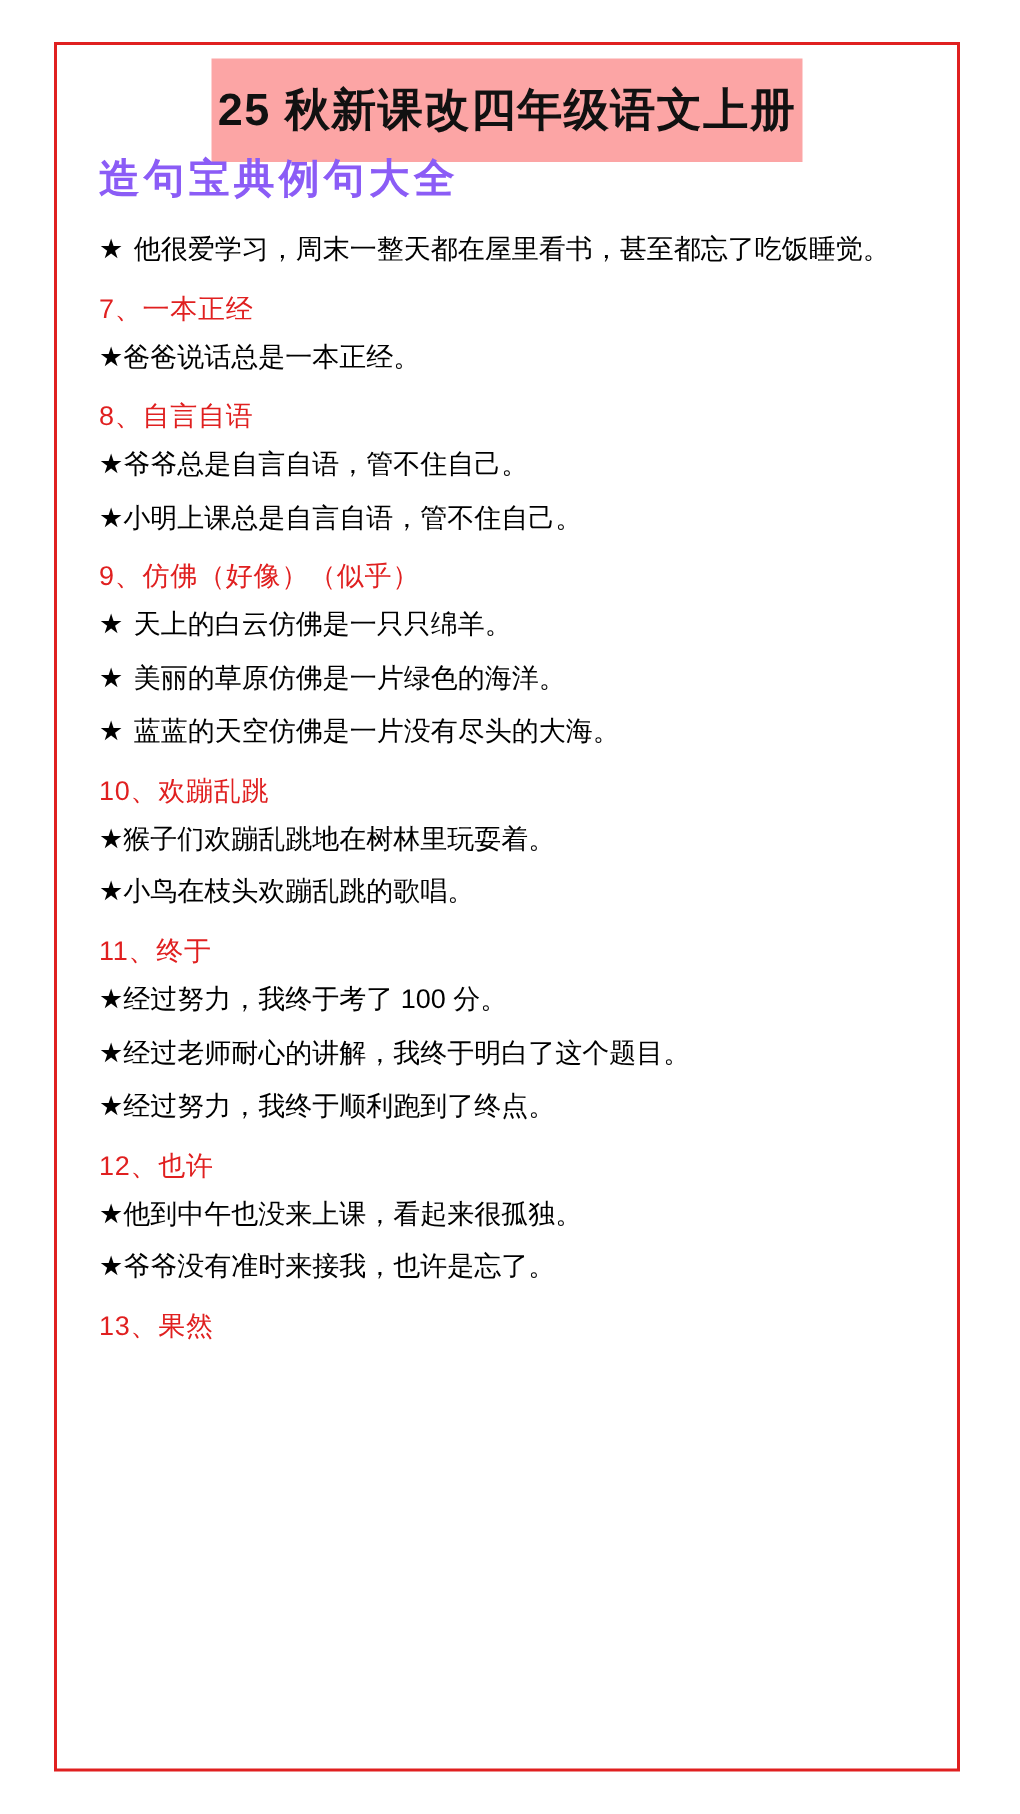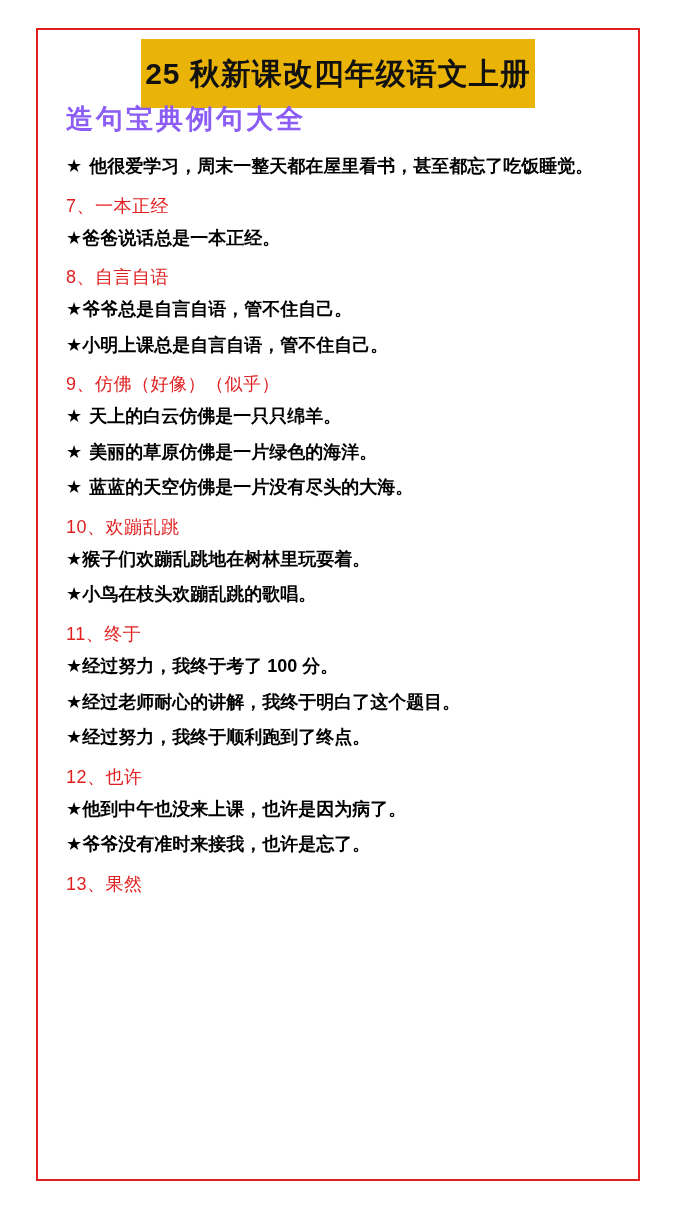--- a/index.html
+++ b/index.html
@@ -39,21 +39,21 @@
   .title-main {
     text-align: center;
     font-size: 30px;
     font-weight: bold;
     color: #111111;
     letter-spacing: 1px;
     line-height: 1.2;
     margin: 6px 0 0 0;
   }
   .title-main .hl {
-    background: #eab308;
+    background: #fca5a5;
     padding: 18px 4px;
   }
   .title-sub {
     font-size: 27px;
     font-weight: bold;
     color: #8b5cf6;
     letter-spacing: 3px;
     line-height: 1.3;
     margin: 10px 0 14px 0;
   }
@@ -61,21 +61,21 @@
     color: #e02020;
     font-weight: normal;
     font-size: 18px;
     line-height: 1.45;
     margin: 10px 0 4px 0;
     letter-spacing: 0.5px;
   }
   .sentence {
     color: #000000;
     font-size: 18px;
-    font-weight: bold;
+    font-weight: normal;
     line-height: 1.75;
     margin: 4px 0;
     letter-spacing: 0px;
   }
   .sentence.spaced .star {
     margin-right: 7px;
   }
   .star {
     display: inline;
   }
@@ -102,18 +102,18 @@
         <div class="sentence spaced"><span class="star">★</span><span>美丽的草原仿佛是一片绿色的海洋。</span></div>
         <div class="sentence spaced"><span class="star">★</span><span>蓝蓝的天空仿佛是一片没有尽头的大海。</span></div>
         <div class="heading">10、欢蹦乱跳</div>
         <div class="sentence"><span class="star">★</span><span>猴子们欢蹦乱跳地在树林里玩耍着。</span></div>
         <div class="sentence"><span class="star">★</span><span>小鸟在枝头欢蹦乱跳的歌唱。</span></div>
         <div class="heading">11、终于</div>
         <div class="sentence"><span class="star">★</span><span>经过努力，我终于考了 100 分。</span></div>
         <div class="sentence"><span class="star">★</span><span>经过老师耐心的讲解，我终于明白了这个题目。</span></div>
         <div class="sentence"><span class="star">★</span><span>经过努力，我终于顺利跑到了终点。</span></div>
         <div class="heading">12、也许</div>
-        <div class="sentence"><span class="star">★</span><span>他到中午也没来上课，也许是因为病了。</span></div>
+        <div class="sentence"><span class="star">★</span><span>他到中午也没来上课，看起来很孤独。</span></div>
         <div class="sentence"><span class="star">★</span><span>爷爷没有准时来接我，也许是忘了。</span></div>
         <div class="heading">13、果然</div>
       </div>
   </div>
 </div>
 
 </body></html>

